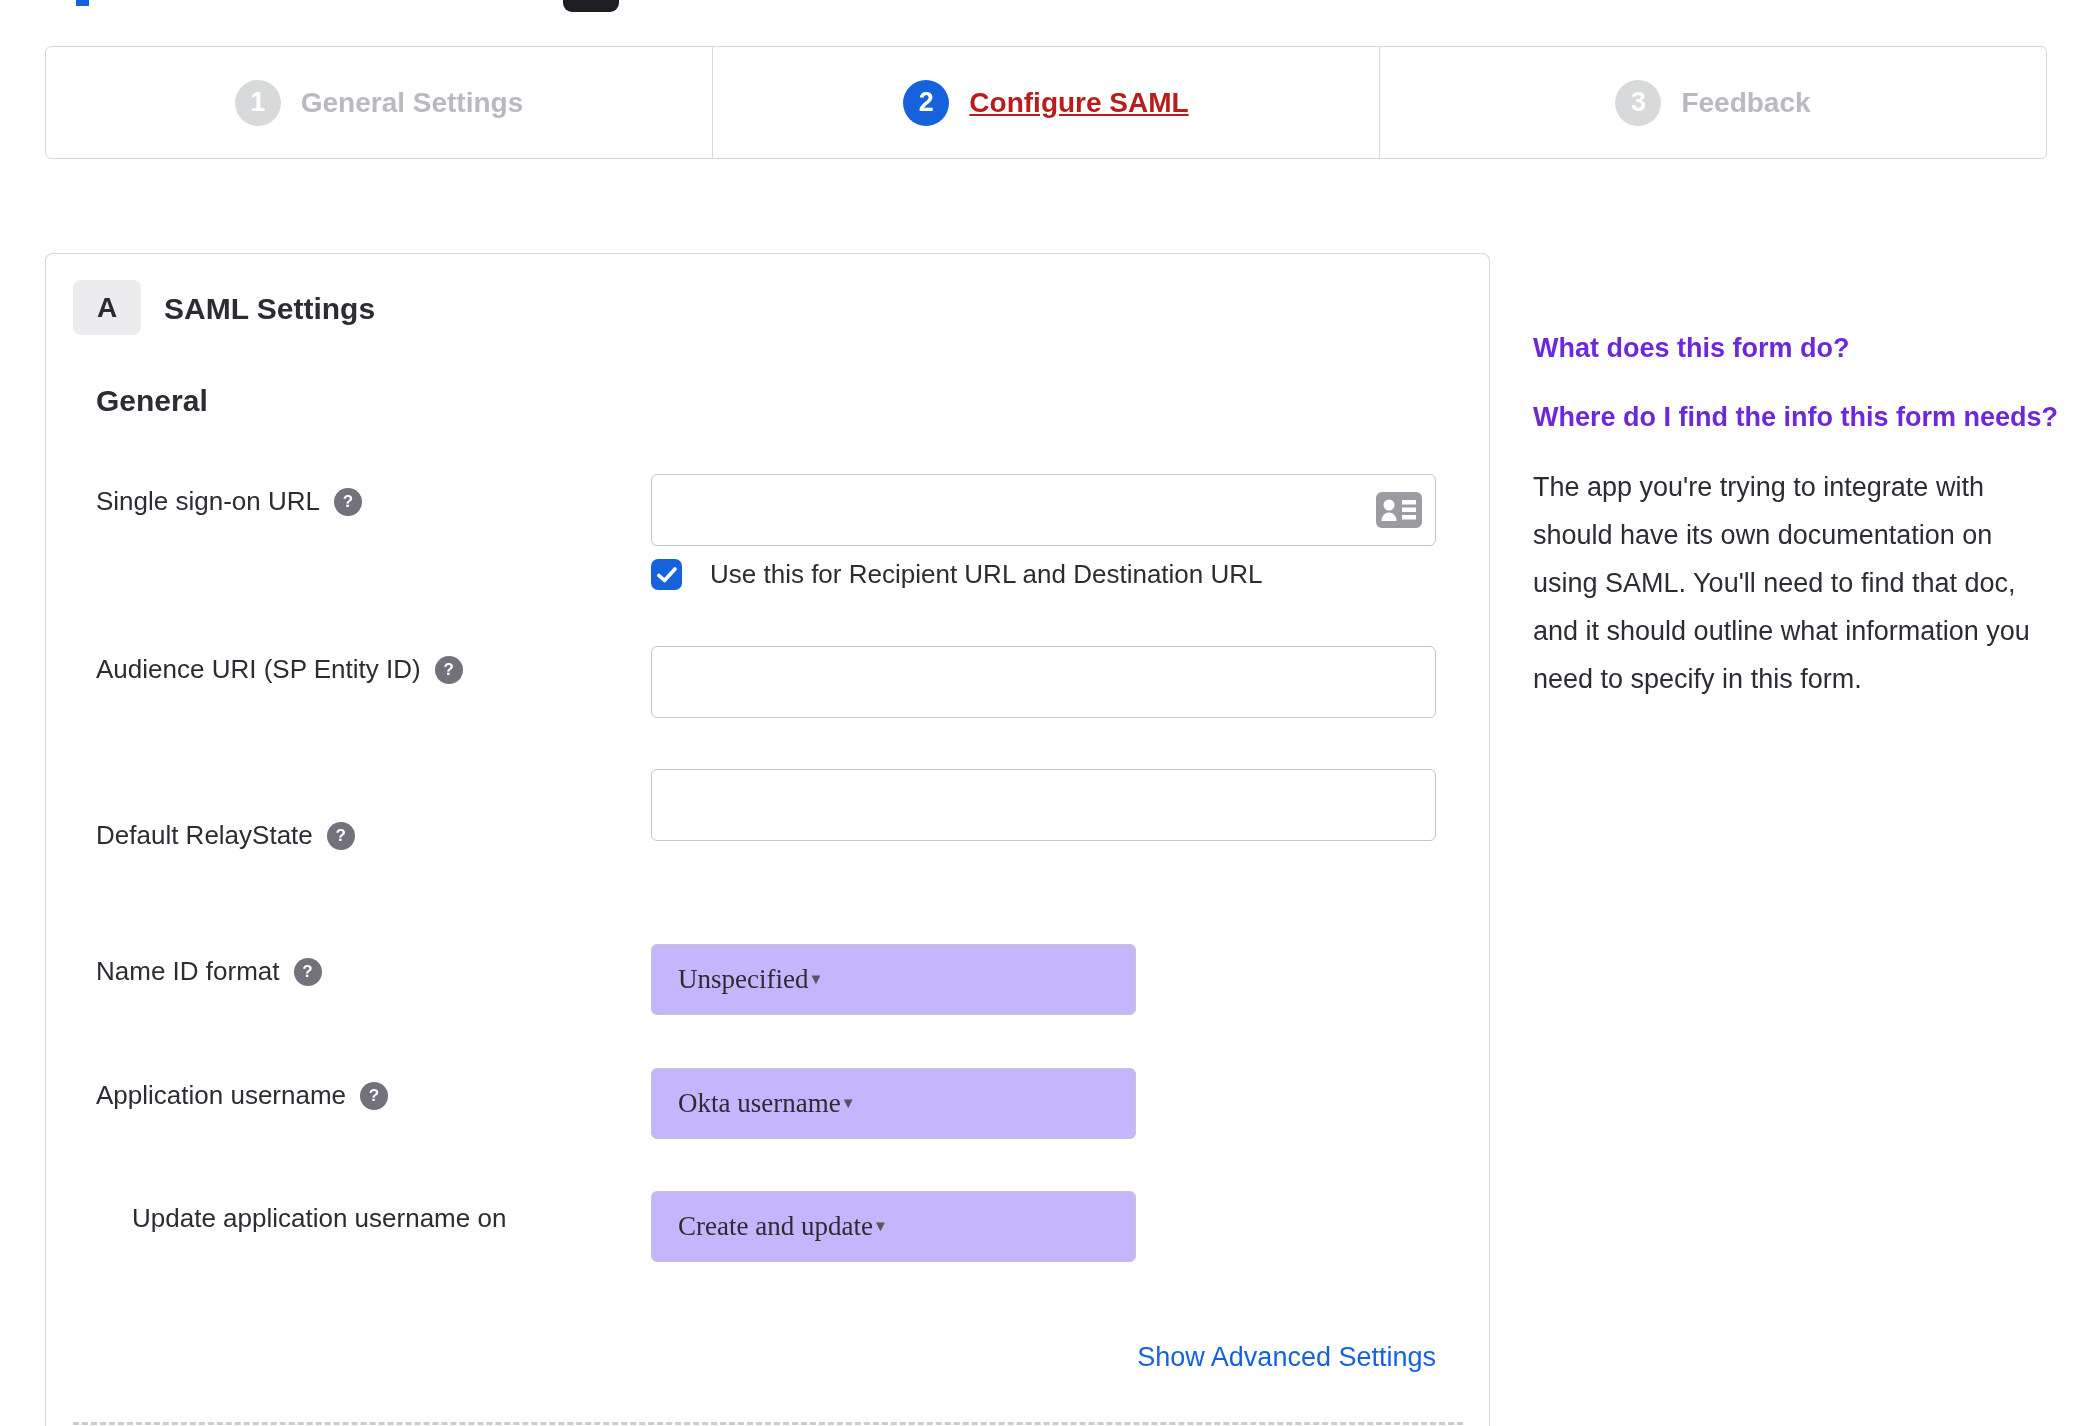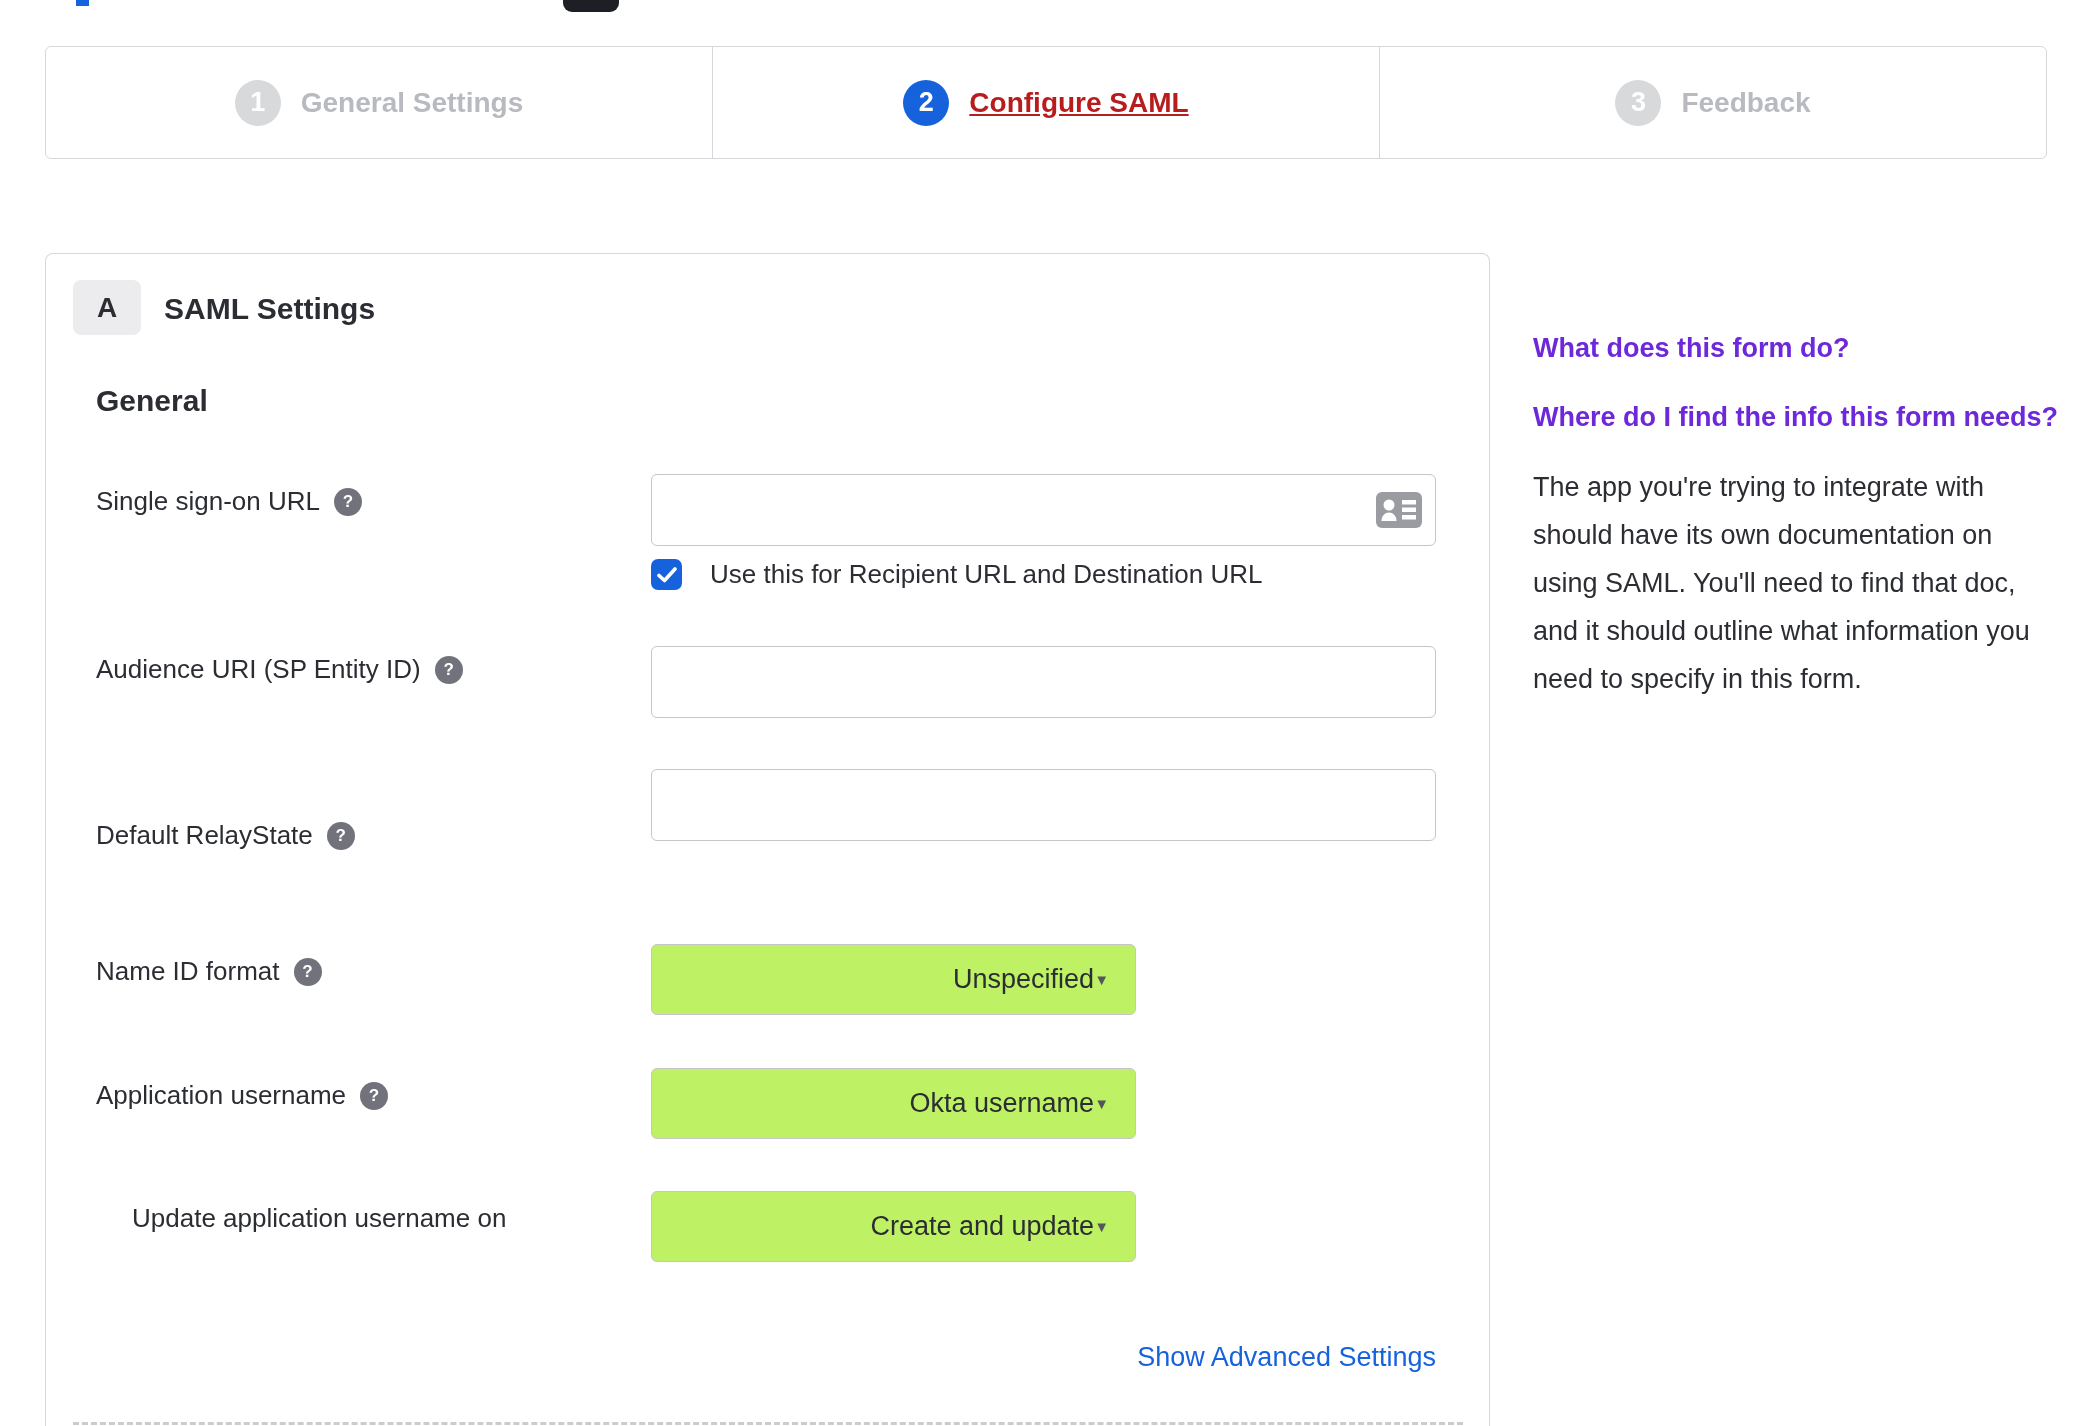--- a/index.html
+++ b/index.html
@@ -43,23 +43,23 @@
   .vcard-icon { position:absolute; left:1330px; pointer-events:none; }
 
   .checkbox-row { position:absolute; left:605px; display:flex; align-items:center; gap:28px; }
   .checkbox { width:31px; height:31px; border-radius:7px; background:#1662dd;
     display:flex; align-items:center; justify-content:center; cursor:pointer; flex:0 0 auto; }
   .checkbox-label { font-size:26px; color:#2b2d33; }
 
   .hint { position:absolute; left:605px; font-size:26px; color:#8e8e96; }
 
   .select-box { position:absolute; left:605px; width:485px; height:71px;
-    border:1px solid #c6c6ca; border-radius:6px; background:#bef264;
-    display:flex; align-items:center; justify-content:flex-end;
-    padding:0 26px; font-size:27px; cursor:pointer; }
+    border:1px solid #c6c6ca; border-radius:6px; background:#c4b5fd;
+    display:flex; align-items:center; justify-content:flex-start;
+    padding:0 26px; font-size:27px; cursor:pointer;font-family:Liberation Serif, serif; }
   .caret { font-size:15px; color:#55555d; }
 
   .advanced-link { position:absolute; left:605px; width:785px; top:1088px;
     text-align:right; font-size:27px; color:#1662dd; cursor:pointer; text-decoration:none; }
 
   .dashed-sep { position:absolute; left:27px; top:1168px; width:1390px;
     border-top:3px dashed #caccce; }
 
   
   .help-sidebar { position:absolute; left:1533px; top:325px; width:528px; }

